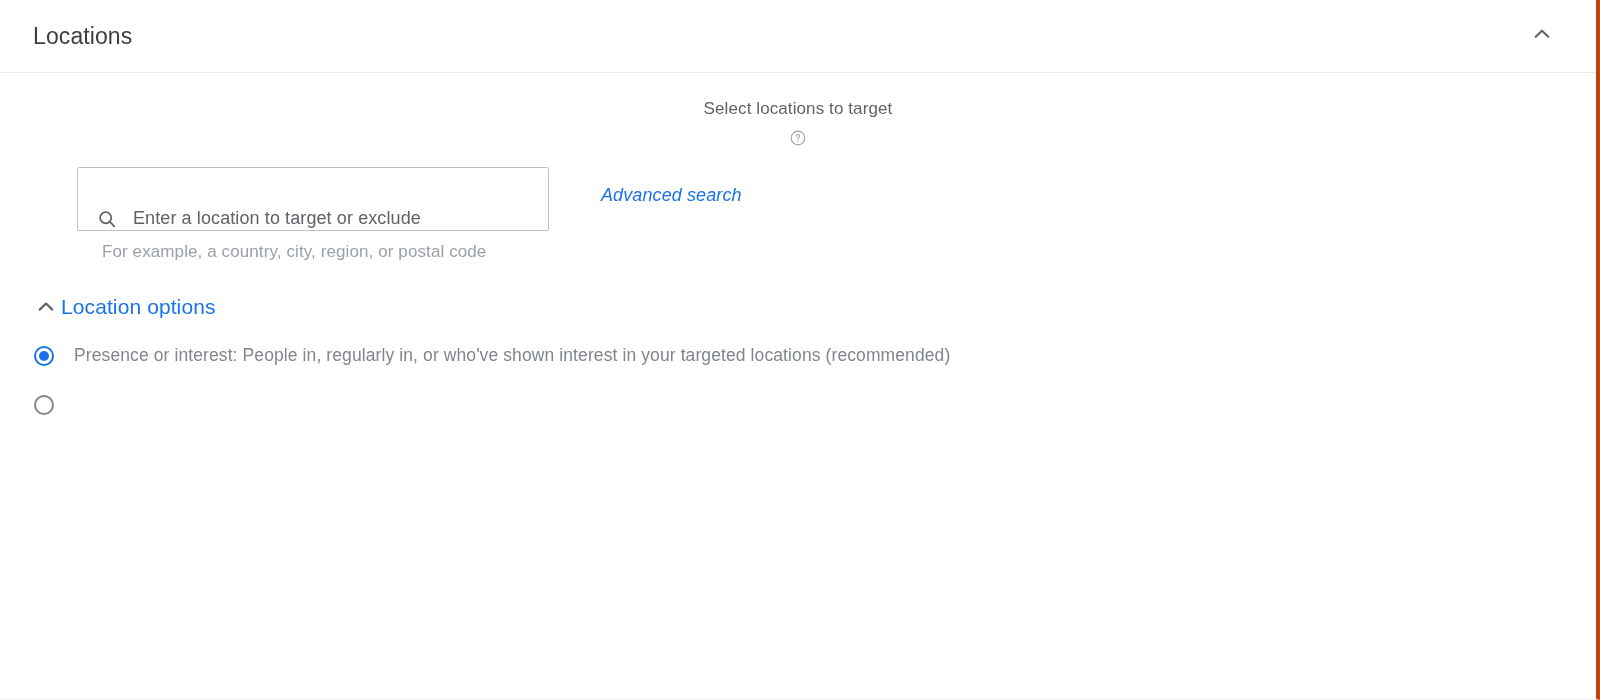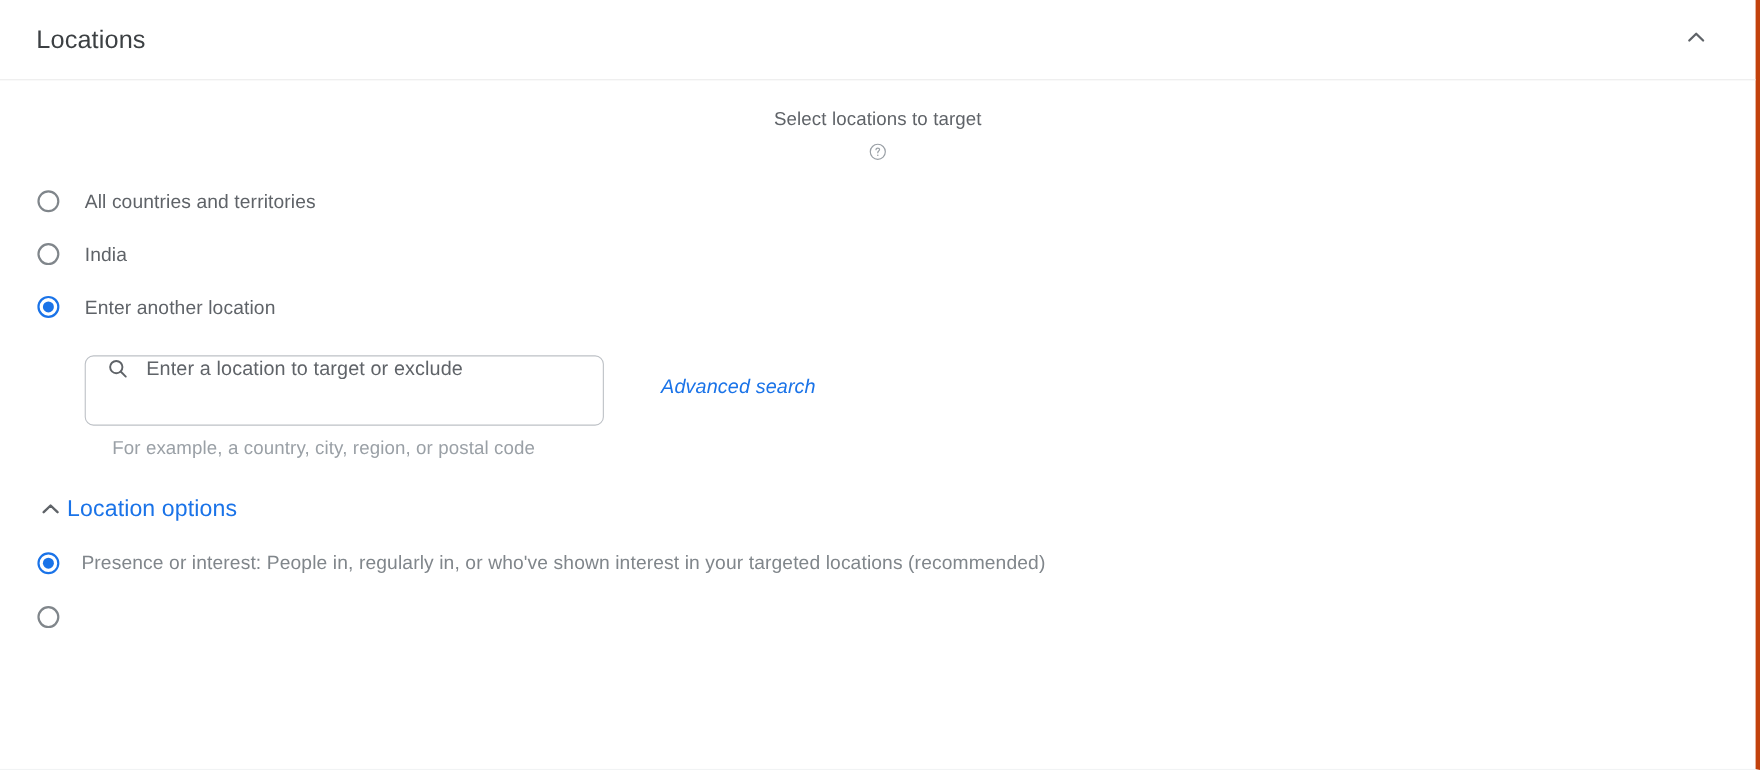--- a/index.html
+++ b/index.html
@@ -119,23 +119,23 @@
     display: flex;
     align-items: flex-start;
     margin-top: 20px;
     padding-left: 44px;
   }
   .search-col { width: 472px; }
   .search-box {
     height: 64px;
     box-sizing: border-box;
     border: 1px solid #bdc1c6;
-    border-radius: 8px;
-    display: flex;
-    align-items: flex-start;
+    border-radius: 2px;
+    display: flex;
+    align-items: flex-end;
     padding: 0 18px;
     background: #fff;
     cursor: text;
   }
   .search-icon {
     flex: 0 0 auto;
     display: flex;
     align-items: center;
     justify-content: center;
     margin-right: 13px;
@@ -231,38 +231,20 @@
       <span>Select locations to target</span>
       <span class="help-icon">
         <svg width="18" height="18" viewBox="0 0 20 20" fill="none" aria-hidden="true">
           <circle cx="10" cy="10" r="7.6" stroke="#9aa0a6" stroke-width="1.2"></circle>
           <path d="M8.2 7.9c0-1 .8-1.7 1.8-1.7s1.8.7 1.8 1.6c0 .8-.5 1.2-1.1 1.6-.5.4-.7.7-.7 1.3v.3" stroke="#9aa0a6" stroke-width="1.2" stroke-linecap="round" fill="none"></path>
           <circle cx="10" cy="13.4" r="0.78" fill="#9aa0a6"></circle>
         </svg>
       </span>
     </div>
 
-    <div class="radio-group">
-
-      <div class="radio-row">
-        <span class="radio"></span>
-        <span class="radio-label">All countries and territories</span>
-      </div>
-
-      <div class="radio-row">
-        <span class="radio"></span>
-        <span class="radio-label">India</span>
-      </div>
-
-      <div class="radio-row">
-        <span class="radio checked"></span>
-        <span class="radio-label">Enter another location</span>
-      </div>
-
-    </div>
 
     <div class="search-block">
       <div class="search-col">
         <div class="search-box">
           <span class="search-icon">
             <svg width="22" height="22" viewBox="0 0 24 24" fill="none" aria-hidden="true">
               <circle cx="10.6" cy="10.6" r="6.1" stroke="#5f6368" stroke-width="1.9"></circle>
               <path d="M15.2 15.2 L20 20" stroke="#5f6368" stroke-width="1.9" stroke-linecap="round"></path>
             </svg>
           </span>

